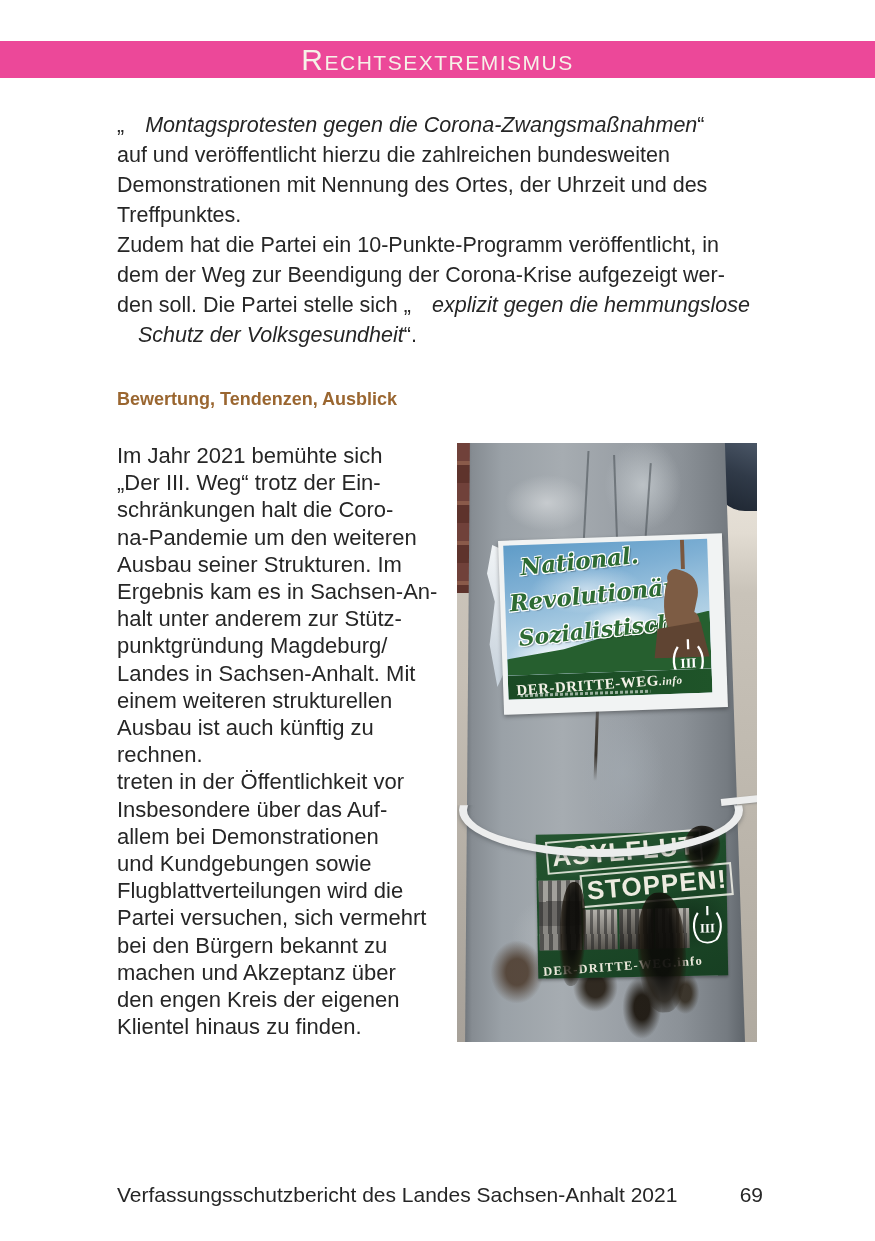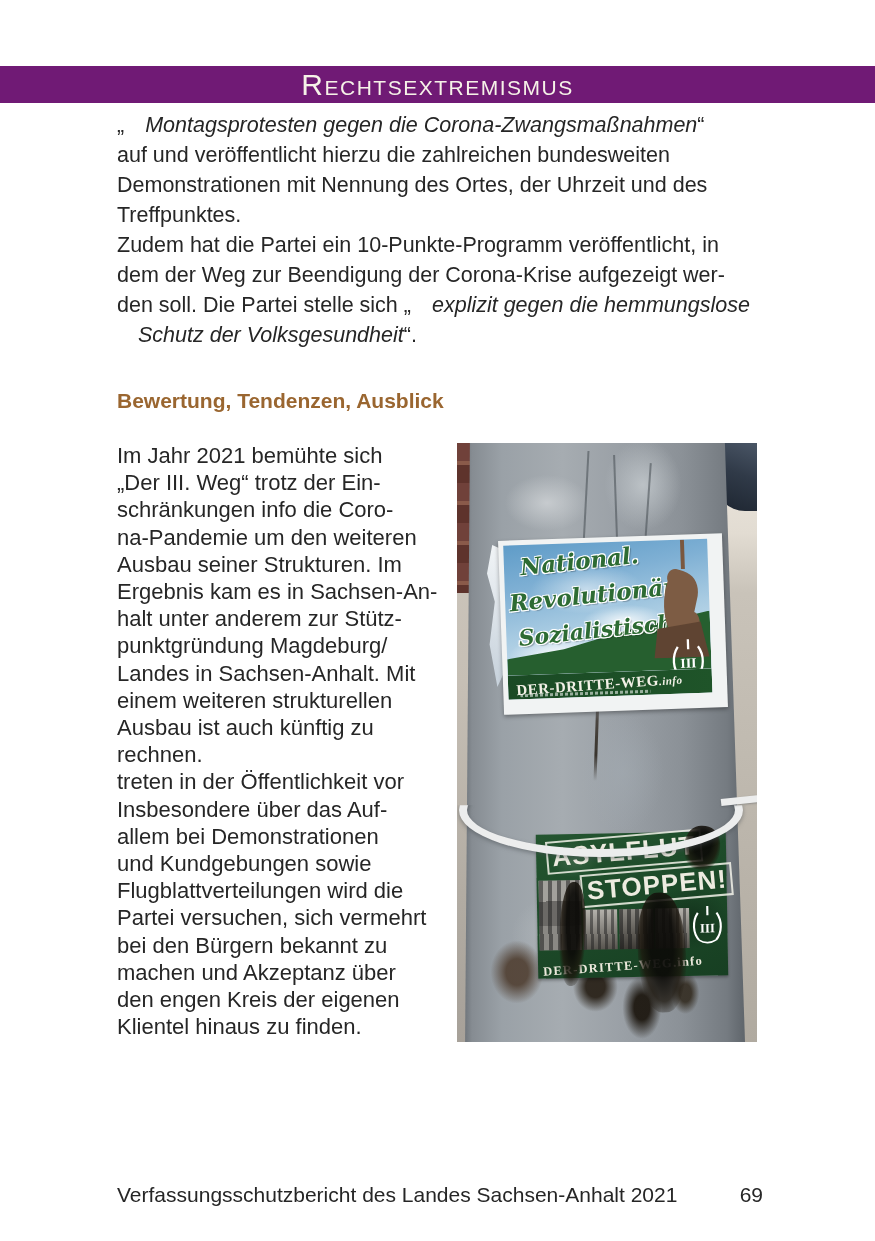--- a/index.html
+++ b/index.html
@@ -1,32 +1,32 @@
 <!DOCTYPE html>
 <html><head>
 <meta charset="utf-8">
 <style>
   html,body { margin:0; padding:0; background:#ffffff; }
   .page { position:relative; width:875px; height:1241px; background:#ffffff;
           font-family:"Liberation Sans", sans-serif; color:#262626; overflow:hidden; }
 
   
   .header-bar { position:absolute; left:0; top:41px; width:875px; height:37px;
-                background:#701a75; display:flex; align-items:center; justify-content:center;margin-top:25px; }
+                background:#ec4899; display:flex; align-items:center; justify-content:center; }
   .page-title { font-variant:small-caps; color:#f6f2e8; font-size:30px;
                 letter-spacing:1.5px; line-height:1; }
 
   
   .intro { position:absolute; left:117px; top:110px; width:652px;
            font-size:21.5px; line-height:30px; white-space:nowrap; }
   .tline  { height:30px; }
   .it { font-style:italic;margin-left:21px; }
 
   .subheading { position:absolute; left:117px; top:389px;
-                font-size:21px; font-weight:bold; color:#9a6630; }
+                font-size:18px; font-weight:bold; color:#9a6630; }
 
   .left-col { position:absolute; left:117px; top:442px; width:338px;
               font-size:22px; line-height:27.2px; white-space:nowrap; }
 
   
   .footer { position:absolute; left:117px; top:1183px; width:646px; font-size:21px; color:#262626; }
   .footer-text { text-align:left; }
   .page-num { position:absolute; right:0; top:0; }
 
   
@@ -154,21 +154,21 @@
     <div class="tline"><span>dem der Weg zur Beendigung der Corona-Krise aufgezeigt wer-</span><span class="it"></span><span></span><span class="it"></span></div>
     <div class="tline"><span>den soll. Die Partei stelle sich „</span><span class="it">explizit gegen die hemmungslose</span><span></span><span class="it"></span></div>
     <div class="tline"><span></span><span class="it">Schutz der Volksgesundheit</span><span>“.</span><span class="it"></span></div>
   </div>
 
   <div class="subheading">Bewertung, Tendenzen, Ausblick</div>
 
   <div class="left-col">
     <div>Im Jahr 2021 bemühte sich</div>
     <div>„Der III. Weg“ trotz der Ein-</div>
-    <div>schränkungen info die Coro-</div>
+    <div>schränkungen halt die Coro-</div>
     <div>na-Pandemie um den weiteren</div>
     <div>Ausbau seiner Strukturen. Im</div>
     <div>Ergebnis kam es in Sachsen-An-</div>
     <div>halt unter anderem zur Stütz-</div>
     <div>punktgründung Magdeburg/</div>
     <div>Landes in Sachsen-Anhalt. Mit</div>
     <div>einem weiteren strukturellen</div>
     <div>Ausbau ist auch künftig zu</div>
     <div>rechnen.</div>
     <div>treten in der Öffentlichkeit vor</div>

